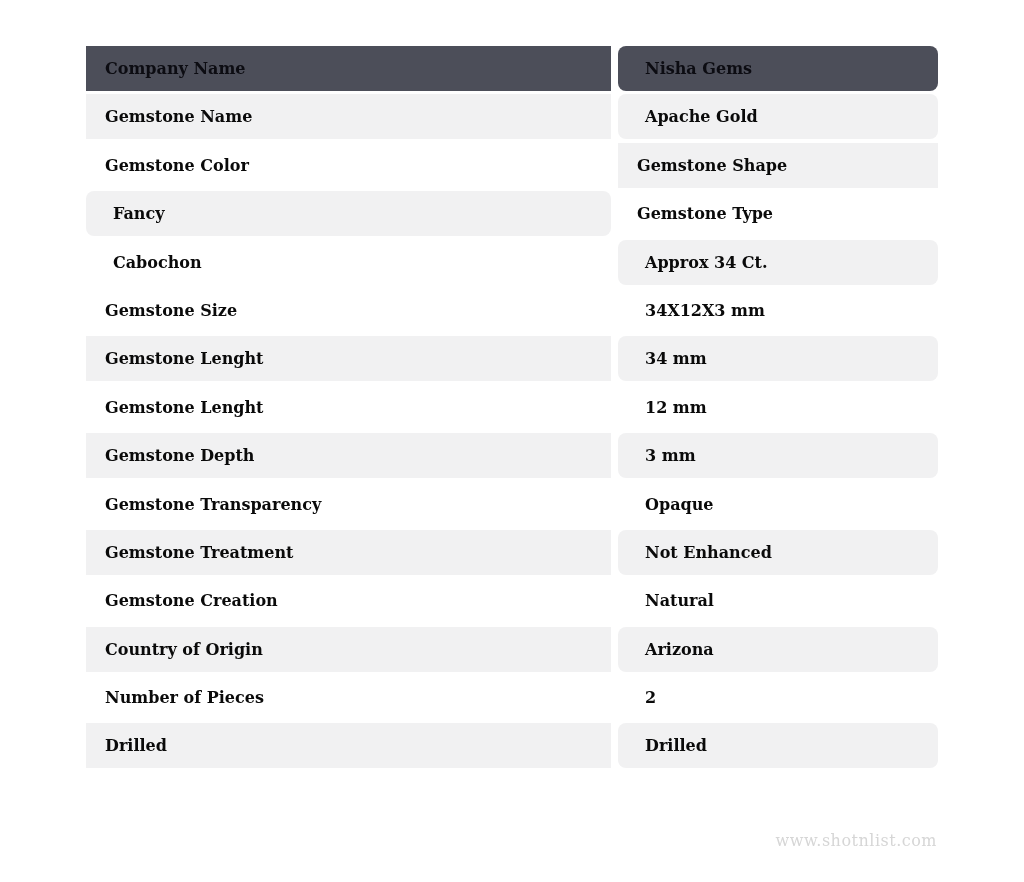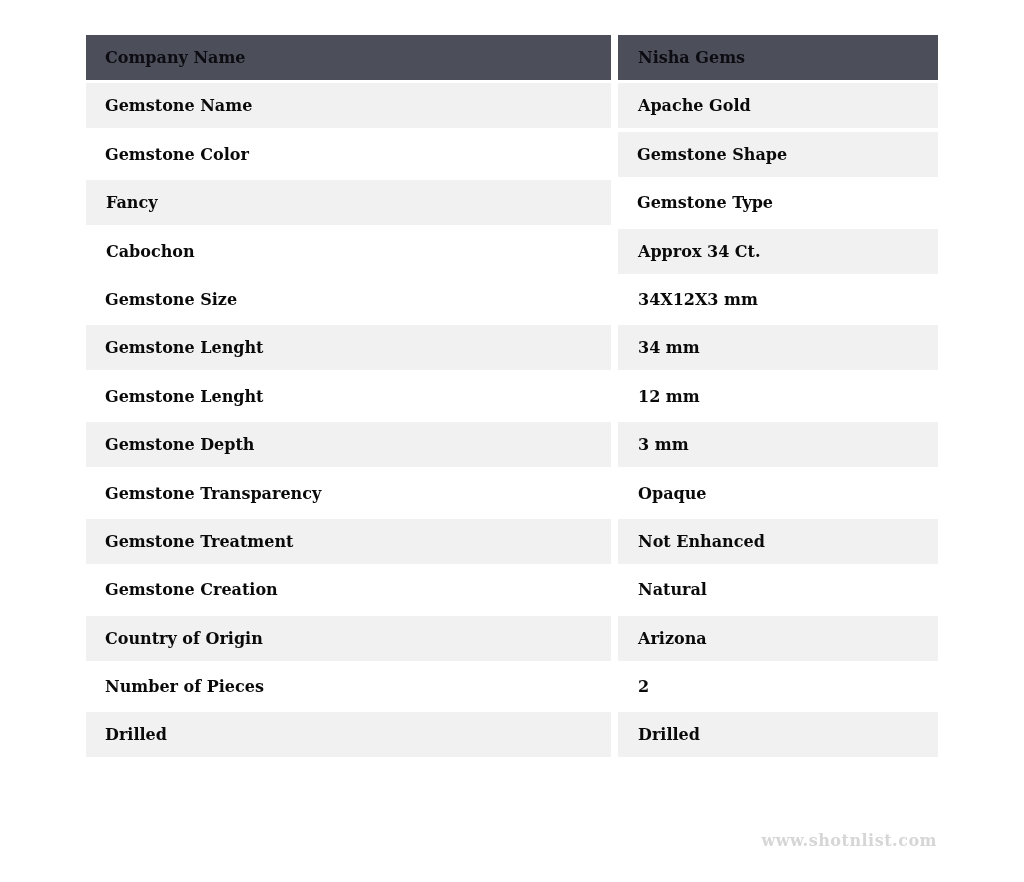--- a/index.html
+++ b/index.html
@@ -15,50 +15,50 @@
     padding: 0;
     background: #ffffff;
     width: 1024px;
     height: 882px;
     position: relative;
     font-family: "DejaVu Serif", "Liberation Serif", serif;
   }
   .table-grid {
     position: absolute;
     left: 86px;
-    top: 35px;
+    top: 46px;
     width: 852px;
     display: grid;
     grid-template-columns: 525px 320px;
     column-gap: 7px;
     row-gap: 3.4px;
     grid-auto-rows: 45px;
   }
   .cell {
     display: flex;
     align-items: center;
     font-weight: bold;
     font-size: 16px;
     color: var(--text-color);
     overflow: hidden;
     white-space: nowrap;
   }
   .cell.label-cell { padding-left: 19px; }
-  .cell.value-cell { padding-left: 20px; }
+  .cell.value-cell { padding-left: 27px; border-radius: 8px; }
   .cell.header-cell {
     background: var(--header-bg);
     color: #0c0c12;
   }
   .cell.shade { background: var(--row-alt-bg); text-align: center; }
   .cell.plain { background: var(--row-bg); }
   .watermark {
     position: absolute;
     top: 831px;
     right: 87px;
-    font-weight: bold;
+    font-weight: normal;
     font-size: 16px;
     color: var(--watermark-color);
     letter-spacing: 0.5px;
   }
 </style>
 </head>
 <body>
 
 <div class="table-grid">
   <div class="cell header-cell label-cell">Company Name</div>

